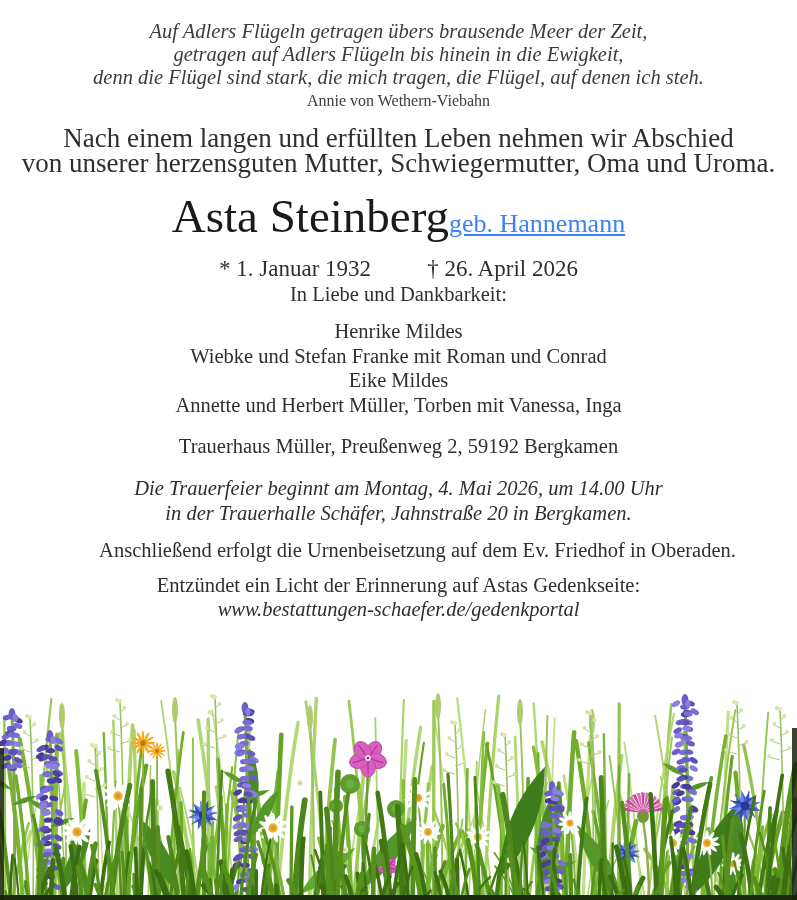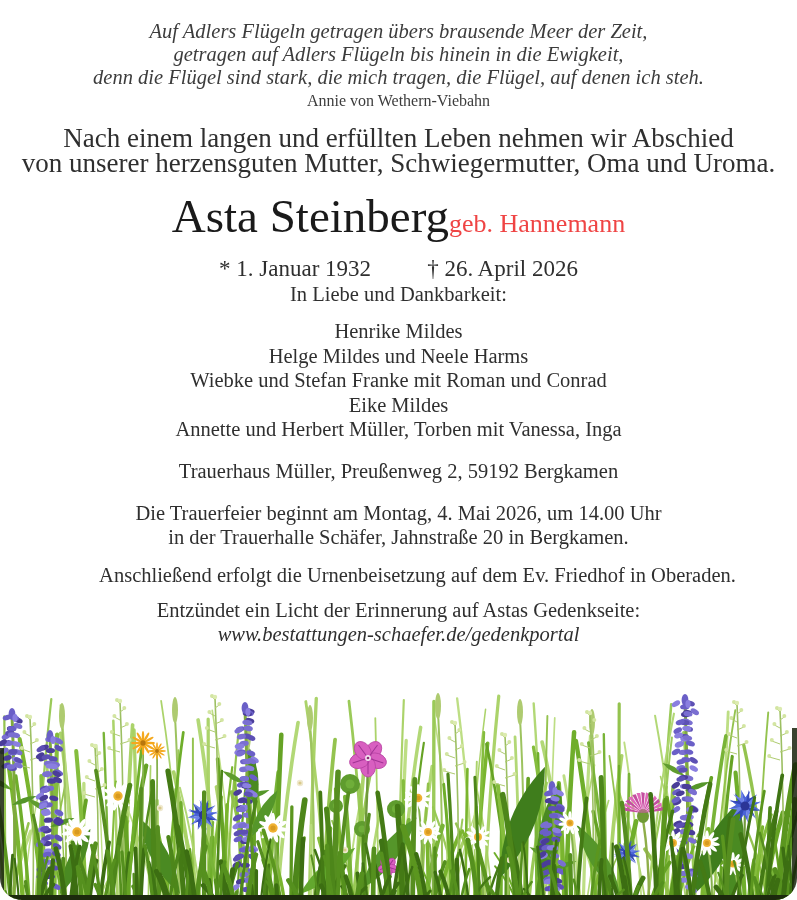--- a/index.html
+++ b/index.html
@@ -3,36 +3,35 @@
 <meta charset="utf-8">
 <style>
   html,body{margin:0;padding:0;}
   .page{
     position:relative;
     width:797px;height:900px;
     background:#ffffff;
     overflow:hidden;
     font-family:"Liberation Serif", serif;
     color:#2f2f2f;
-    border-radius:22px;
   }
   .content{position:relative;z-index:2;text-align:center;padding-top:20px;}
   .line{white-space:nowrap;}
   .poem{font-style:italic;font-size:20.5px;line-height:23px;color:#3c3c3c;}
   .attribution{font-size:16px;line-height:19px;margin-top:2px;color:#3c3c3c;}
   .intro{margin-top:16px;font-size:27px;line-height:24.5px;}
   .name-row{margin-top:14px;line-height:54px;white-space:nowrap;}
   .name{font-size:47px;color:#1a1a1a;}
-  .maiden{font-size:26px;color:#ef4444;}
+  .maiden{font-size:26px;color:#3b82f6;text-decoration:underline;}
   .dates{margin-top:2px;font-size:23px;line-height:26px;white-space:nowrap;}
   .birth{margin-right:56px;}
   .closing{font-size:20.5px;line-height:24px;}
   .mourners{margin-top:13px;font-size:20.5px;line-height:24.6px;}
   .address{margin-top:17px;font-size:20.5px;line-height:24px;}
-  .service{margin-top:18px;font-size:20.5px;line-height:24.5px;}
+  .service{margin-top:18px;font-size:20.5px;line-height:24.5px;font-style:italic;}
   .burial{margin-top:13px;font-size:20.5px;line-height:24px;padding-left:38px;}
   .memorial{margin-top:11px;font-size:20.5px;line-height:24px;}
   .memorial-url{font-style:italic;font-size:20.5px;line-height:24px;}
   .meadow{position:absolute;left:0;bottom:0;width:797px;height:212px;z-index:1;}
 </style>
 </head>
 <body>
 
 <div class="page">
   <div class="content">
@@ -53,21 +52,20 @@
       <span class="name">Asta Steinberg</span><span class="maiden">geb. Hannemann</span>
     </div>
     <div class="dates">
       <span class="birth">* 1. Januar 1932</span><span class="death">† 26. April 2026</span>
     </div>
 
     <div class="closing">In Liebe und Dankbarkeit:</div>
 
     <div class="mourners">
       <div class="line">Henrike Mildes</div>
-      <div class="line">Helge Mildes und Neele Harms</div>
       <div class="line">Wiebke und Stefan Franke mit Roman und Conrad</div>
       <div class="line">Eike Mildes</div>
       <div class="line">Annette und Herbert Müller, Torben mit Vanessa, Inga</div>
     </div>
 
     <div class="address line">Trauerhaus Müller, Preußenweg 2, 59192 Bergkamen</div>
 
     <div class="service">
       <div class="line">Die Trauerfeier beginnt am Montag, 4. Mai 2026, um 14.00 Uhr</div>
       <div class="line">in der Trauerhalle Schäfer, Jahnstraße 20 in Bergkamen.</div>

